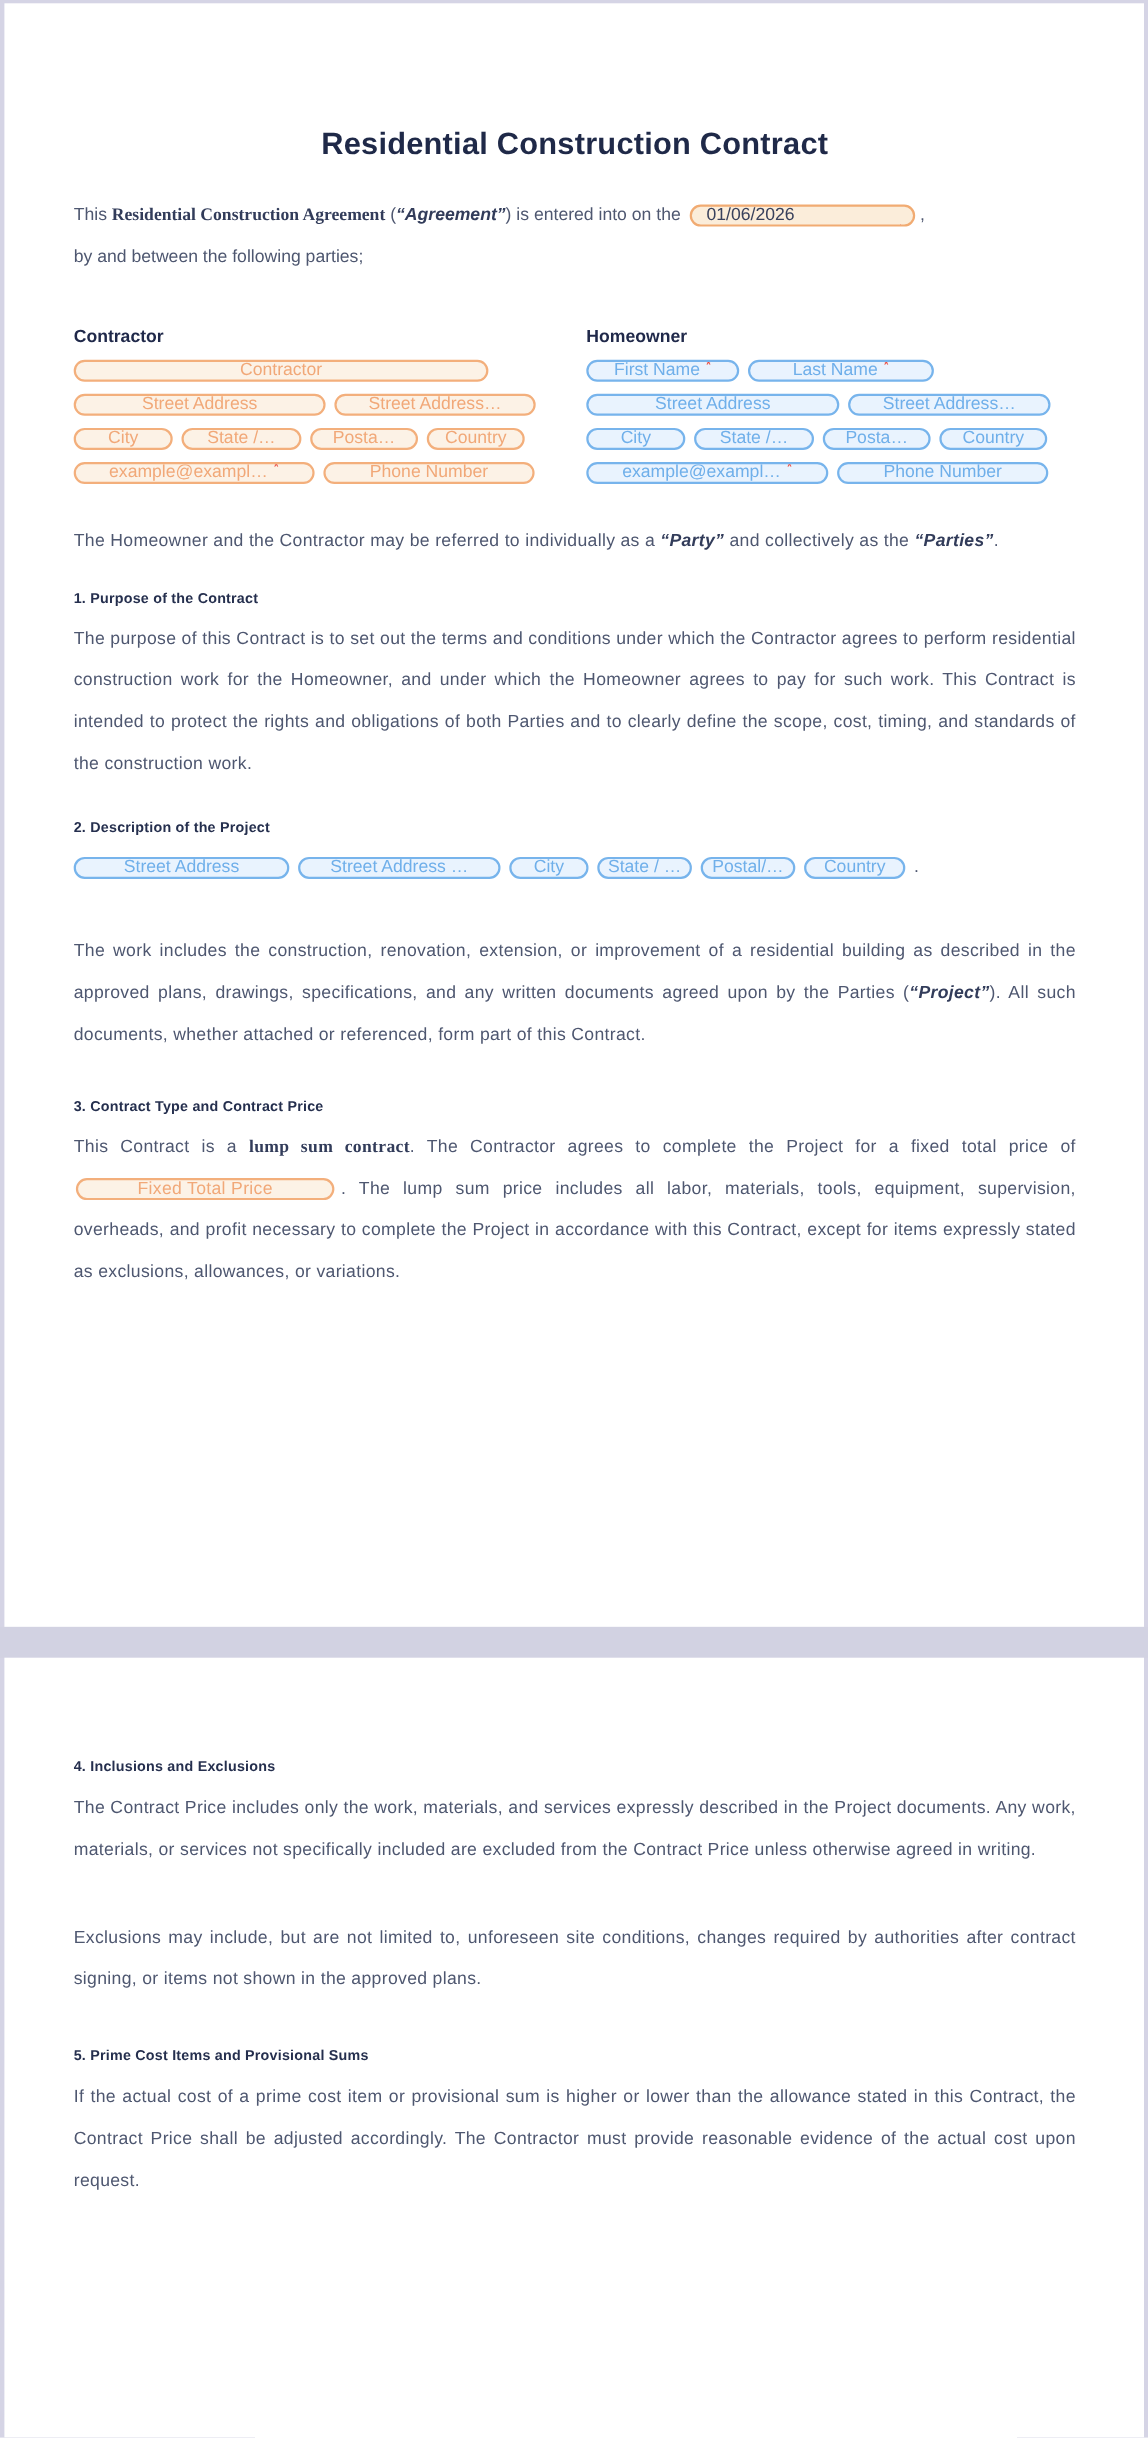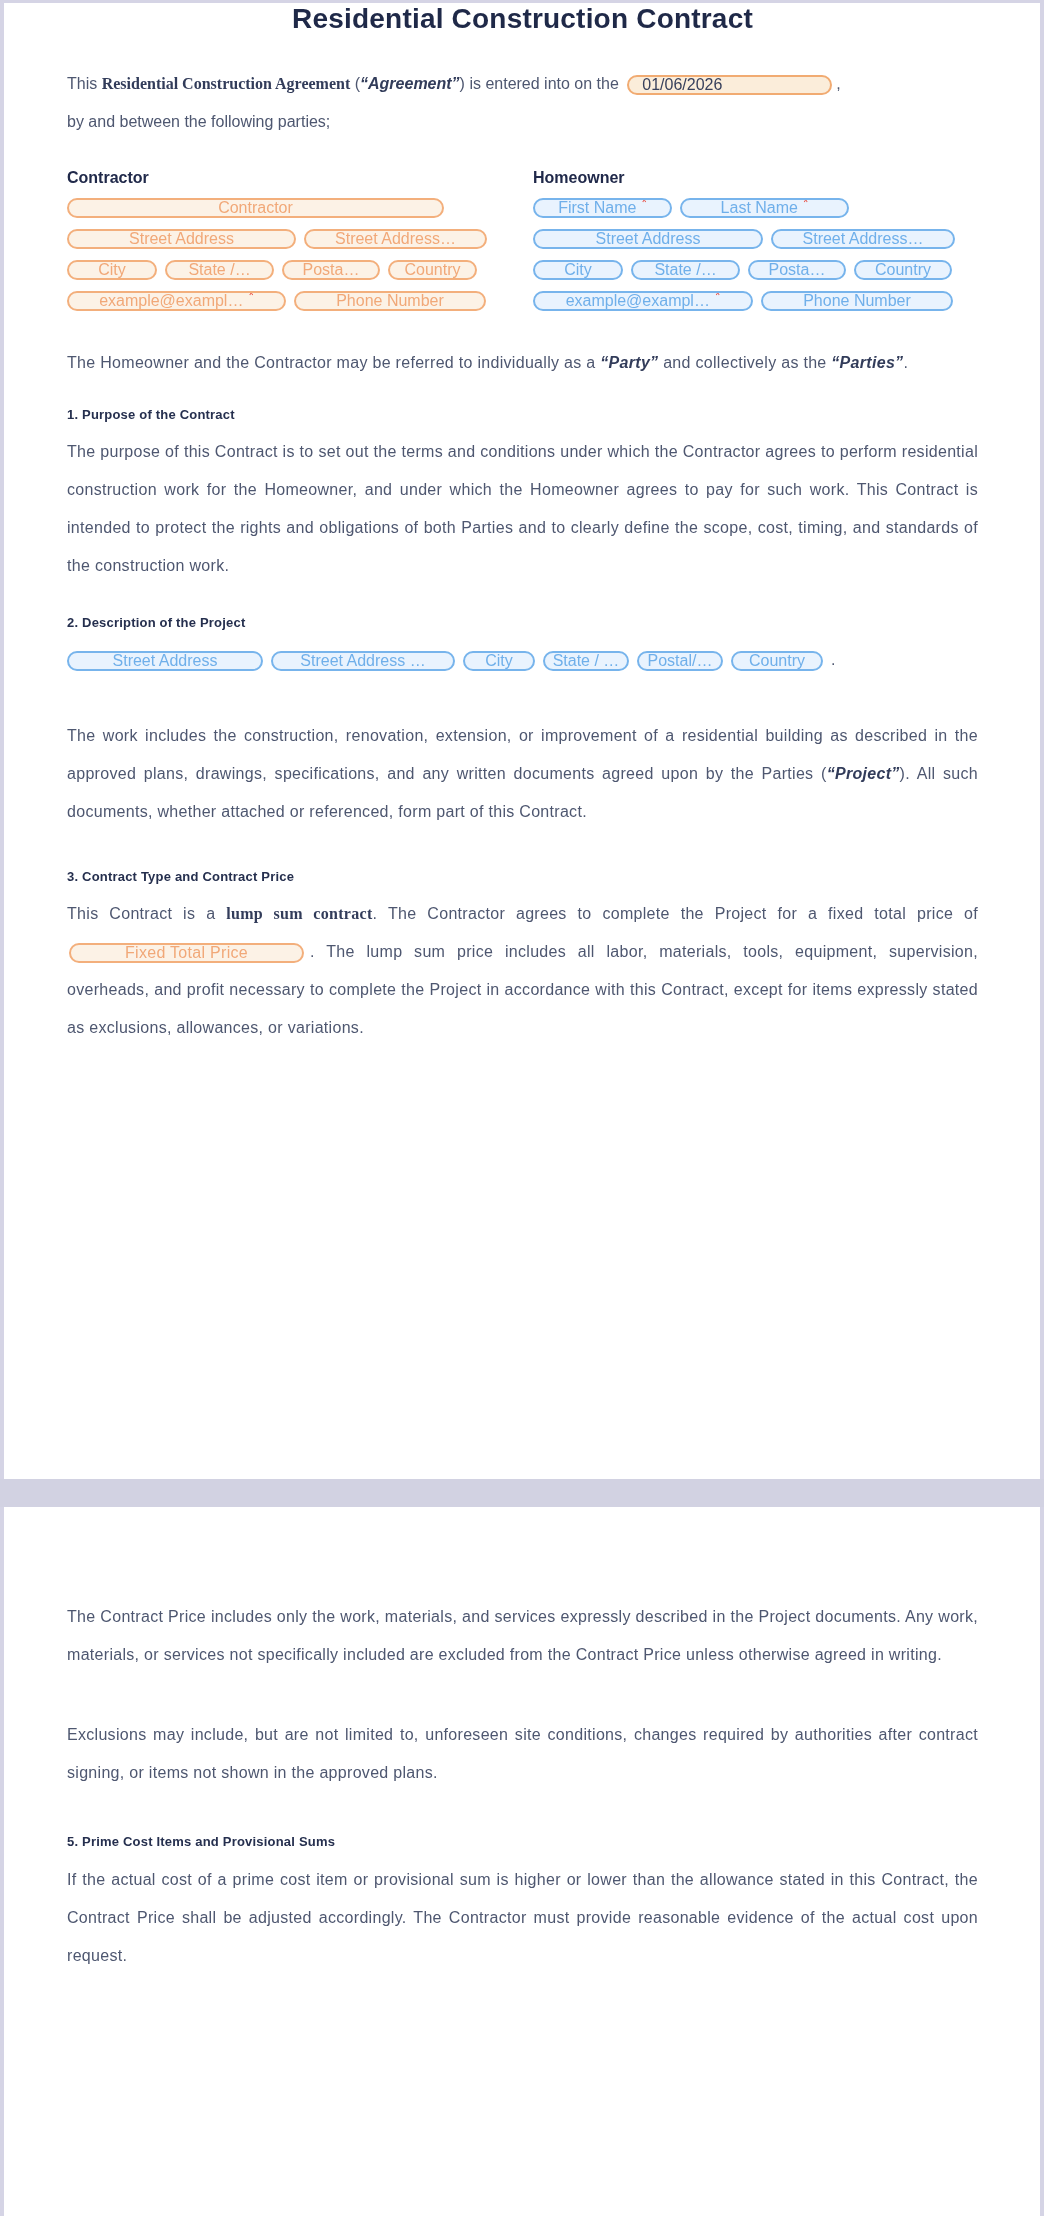--- a/index.html
+++ b/index.html
@@ -8,21 +8,21 @@
     background:#D5D4E5;
     font-family:"Liberation Sans","DejaVu Sans",sans-serif;
     color:#4E5770;
   }
   .page{
     background:#FFFFFF;
     margin:0 4px;
     box-sizing:border-box;
     padding:0 62px 0 63px;
   }
-  .page1{margin-top:3px;height:1476px;}
+  .page1{margin-top:3px;height:1476px;padding-top:112px;}
   .page-gap{height:28px;background:#D2D2E2;margin:0;}
   .page2{height:709px;padding-top:91px;}
 
   h1{
     margin:0 0 30px;text-align:center;
     font-size:28px;font-weight:700;color:#1F2948;letter-spacing:.2px;
   }
   h2{
     margin:0 0 11px;font-size:13px;font-weight:700;color:#252F4E;letter-spacing:.2px;
   }
@@ -49,21 +49,21 @@
   .req{color:#E9493D;font-size:14px;position:relative;top:-6px;margin-left:5px;}
   .date{
     background:#FBEDDA;border-color:#F1AB72;color:#39415C;
     justify-content:flex-start;padding:0 26px 0 13px;position:relative;
     width:205px;margin:0 4px;
   }
   .date .req{position:absolute;top:2px;right:9px;margin:0;}
   .price{width:235px;margin:0 6px 0 2px;}
 
   
-  .cols{display:flex;margin:25px 0 22px;align-items:flex-end;}
+  .cols{display:flex;margin:42px 0 22px;align-items:flex-end;}
   .col{width:424px;flex:none;}
   .col + .col{margin-left:42px;}
   .col-heading{font-size:16px;font-weight:700;color:#20294A;margin:0 0 8px;line-height:24px;}
   .frow{display:flex;gap:8px;margin-bottom:11px;}
 
   
   .addr-row{margin:0 0 38px;line-height:38px;}
   .addr-row .fld{margin-right:8px;}
   .addr-period{color:#4E5770;font-size:16px;}
 </style>
@@ -197,20 +197,21 @@
     <p class="para" style="margin:0"><span>This Contract is a </span><b>lump sum contract</b><span>. The Contractor agrees to complete the Project for a fixed total price of </span><span class="fld orange price">
           <span>Fixed Total Price</span>
         </span><span>. The lump sum price includes all labor, materials, tools, equipment, supervision, overheads, and profit necessary to complete the Project in accordance with this Contract, except for items expressly stated as exclusions, allowances, or variations.</span></p>
 
   </div>
 
   <div class="page-gap"></div>
 
   <div class="page page2">
 
+    <h2 style="margin-bottom:12px">4. Inclusions and Exclusions</h2>
     <p class="para mb42">The Contract Price includes only the work, materials, and services expressly described in the Project documents. Any work, materials, or services not specifically included are excluded from the Contract Price unless otherwise agreed in writing.</p>
     <p class="para mb42">Exclusions may include, but are not limited to, unforeseen site conditions, changes required by authorities after contract signing, or items not shown in the approved plans.</p>
 
     <h2 style="margin-bottom:12px">5. Prime Cost Items and Provisional Sums</h2>
     <p class="para" style="margin:0">If the actual cost of a prime cost item or provisional sum is higher or lower than the allowance stated in this Contract, the Contract Price shall be adjusted accordingly. The Contractor must provide reasonable evidence of the actual cost upon request.</p>
 
   </div>
 </div>
 
 </body></html>

